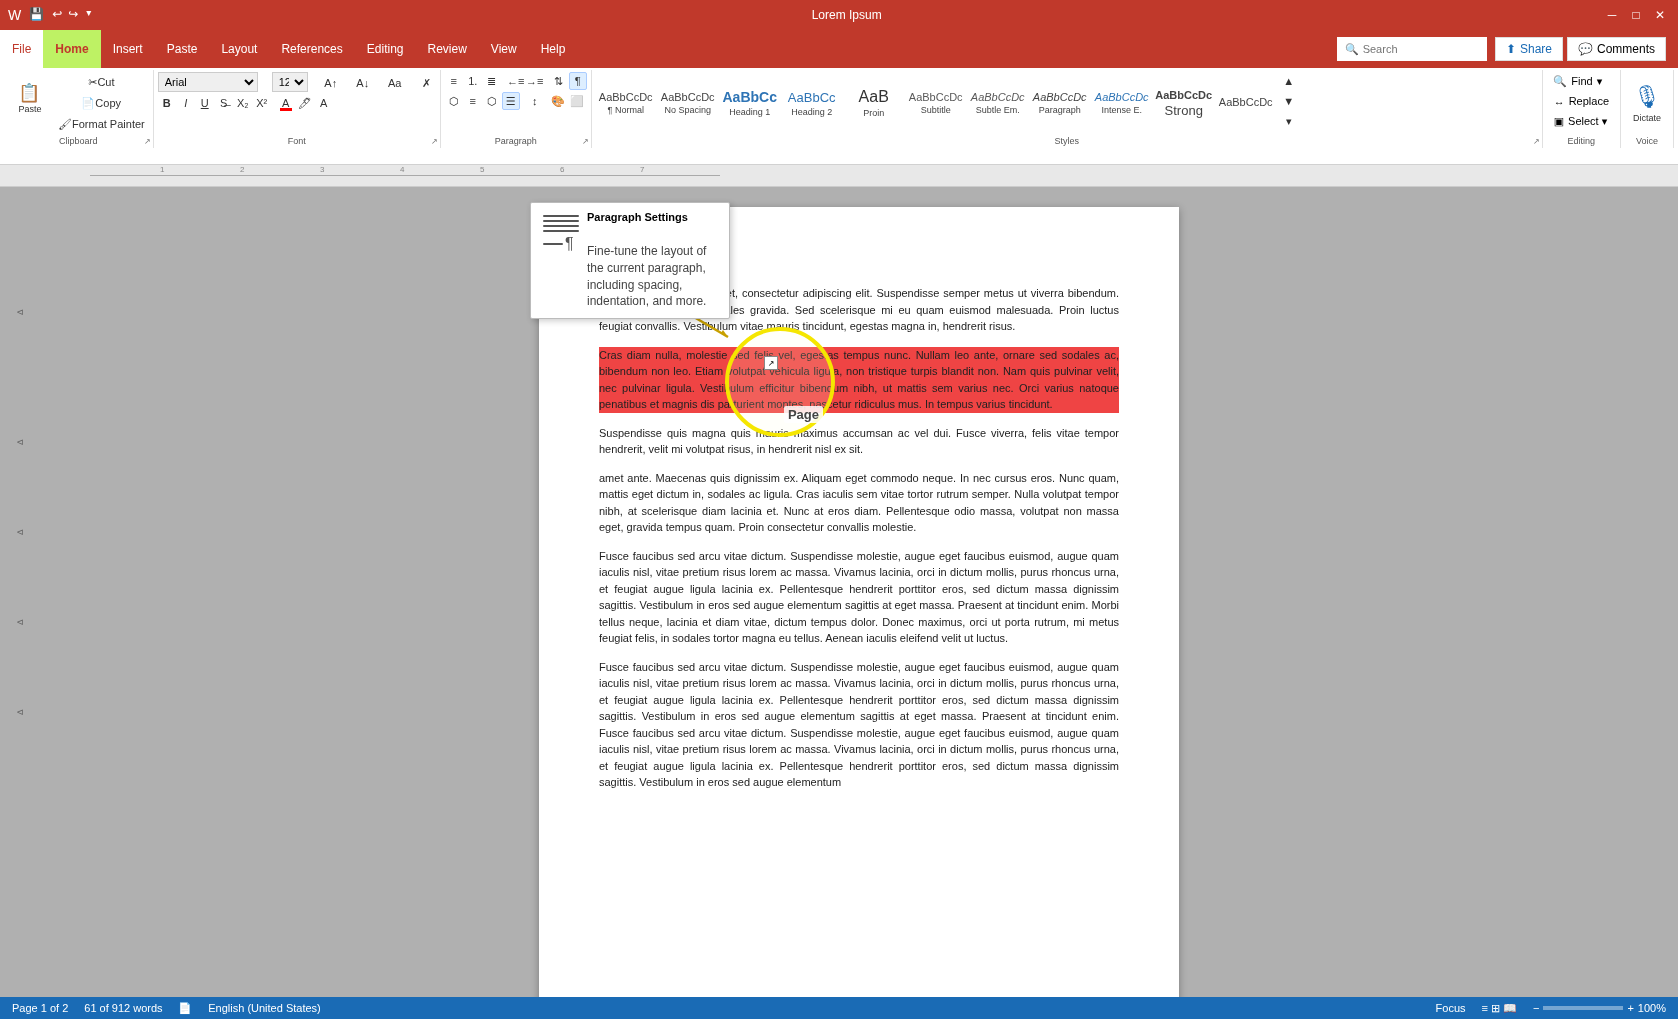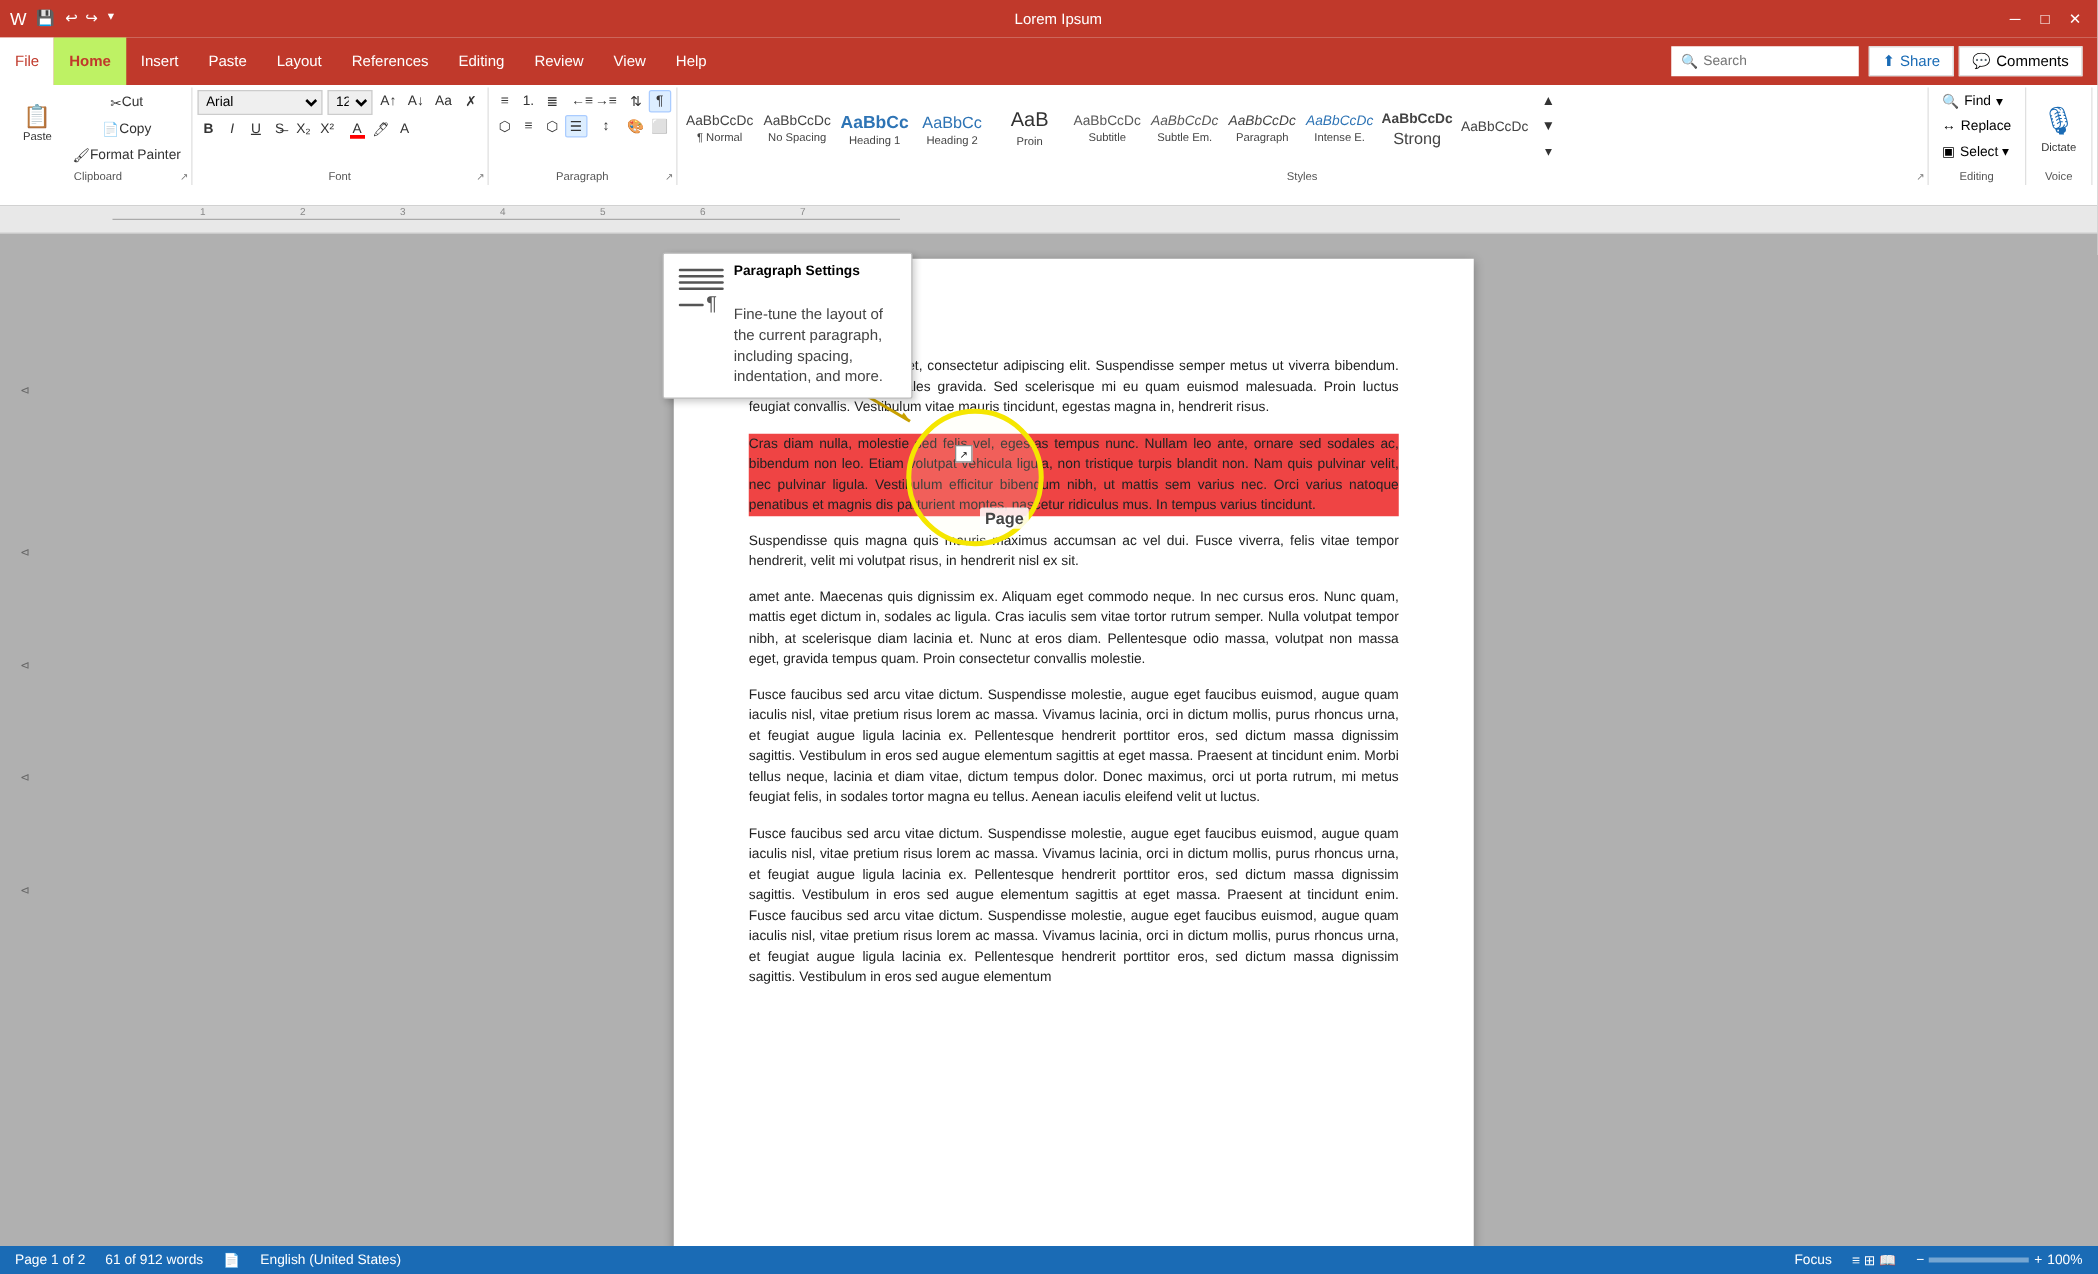--- a/index.html
+++ b/index.html
@@ -338,21 +338,21 @@
           <div class="ribbon-btn-small">📄 <span>Copy</span></div>
           <div class="ribbon-btn-small">🖌 <span>Format Painter</span></div>
         </div>
       </div>
       <div class="rg-label">Clipboard</div>
       <div class="rg-expand">↗</div>
     </div>
 
     <div class="rg-wrap">
       <div class="rg-inner" style="flex-direction:column;gap:2px;">
-        <div style="display:flex;align-items:flex-start;gap:4px;">
+        <div style="display:flex;align-items:flex-end;gap:14px;">
           <select class="font-select">
             <option>Arial</option>
           </select>
           <select class="size-select">
             <option>12</option>
           </select>
           <div class="fmt-btn">A↑</div>
           <div class="fmt-btn">A↓</div>
           <div class="fmt-btn">Aa</div>
           <div class="fmt-btn">✗</div>

